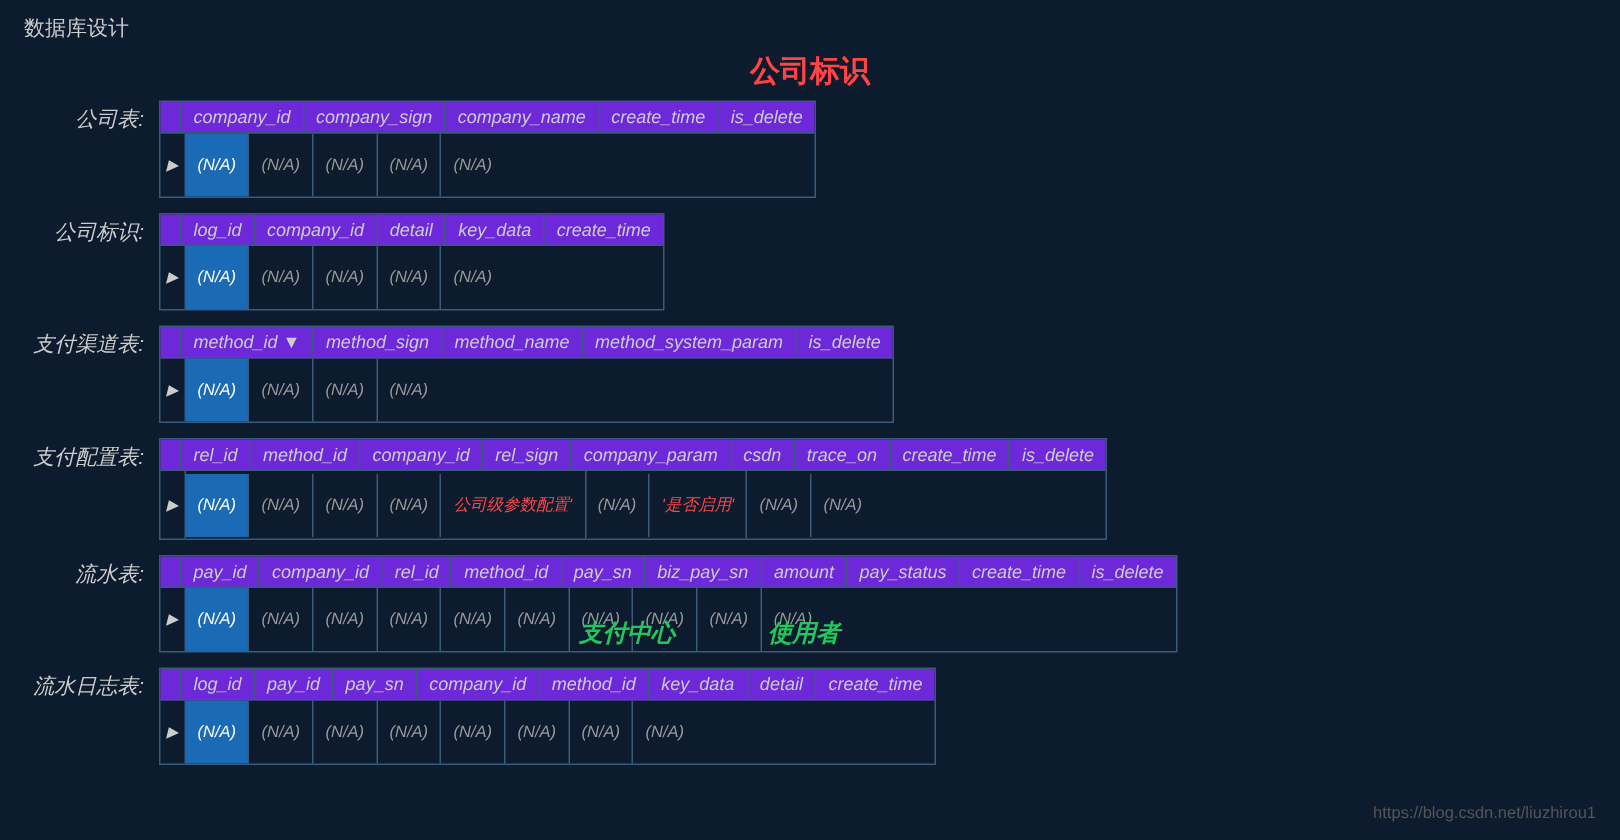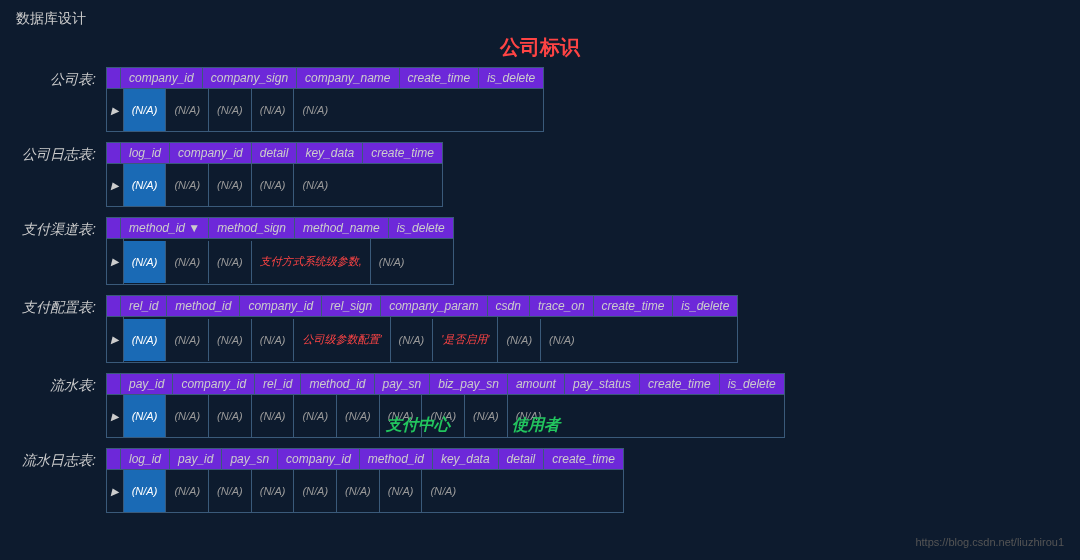--- a/index.html
+++ b/index.html
@@ -134,21 +134,21 @@
             <div class="col col-highlight">(N/A)</div>
             <div class="col">(N/A)</div>
             <div class="col">(N/A)</div>
             <div class="col">(N/A)</div>
             <div class="col">(N/A)</div>
           </div>
         </div>
       </div>
     </div>
     <div class="table-row-wrapper">
-      <div class="row-label">公司日志表:</div>
+      <div class="row-label">公司标识:</div>
       <div>
         <div class="db-table">
           <div class="db-table-header">
             <div style="width: 14px; border-right: 1px solid rgb(58, 90, 122); padding: 3px 2px;"></div>
             <div class="col">log_id</div>
             <div class="col">company_id</div>
             <div class="col">detail</div>
             <div class="col">key_data</div>
             <div class="col">create_time</div>
           </div>
@@ -165,28 +165,28 @@
     </div>
     <div class="table-row-wrapper">
       <div class="row-label">支付渠道表:</div>
       <div>
         <div class="db-table">
           <div class="db-table-header">
             <div style="width: 14px; border-right: 1px solid rgb(58, 90, 122); padding: 3px 2px;"></div>
             <div class="col">method_id ▼</div>
             <div class="col">method_sign</div>
             <div class="col">method_name</div>
-            <div class="col">is_delete</div>
-          </div>
-          <div class="db-table-body">
-            <div class="arrow-cell">▶</div>
-            <div class="col col-highlight">(N/A)</div>
-            <div class="col">(N/A)</div>
-            <div class="col">(N/A)</div>
-            <div class="col col-red-text">支付方式系统级参数,</div>
+            <div class="col">method_system_param</div>
+            <div class="col">is_delete</div>
+          </div>
+          <div class="db-table-body">
+            <div class="arrow-cell">▶</div>
+            <div class="col col-highlight">(N/A)</div>
+            <div class="col">(N/A)</div>
+            <div class="col">(N/A)</div>
             <div class="col">(N/A)</div>
           </div>
         </div>
       </div>
     </div>
     <div class="table-row-wrapper">
       <div class="row-label">支付配置表:</div>
       <div>
         <div class="db-table">
           <div class="db-table-header">

